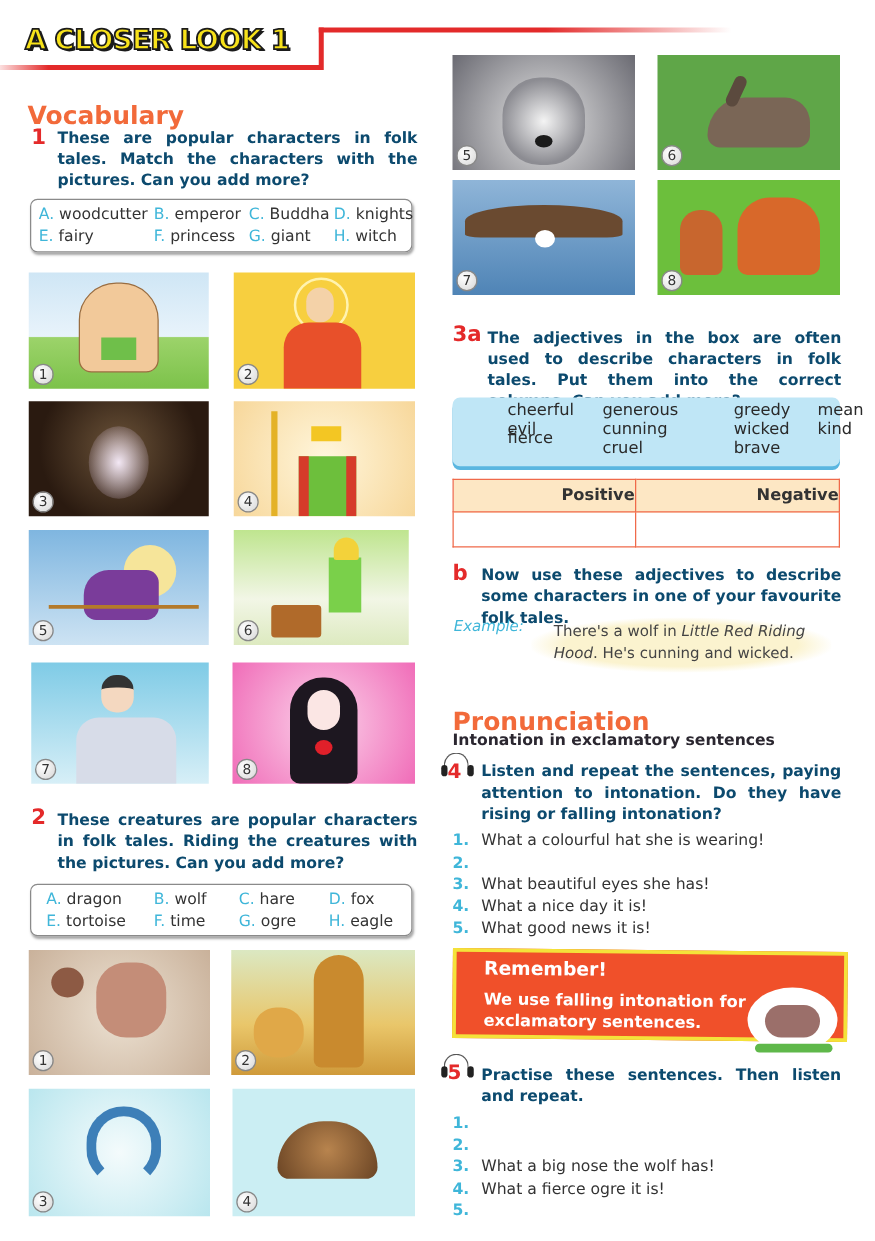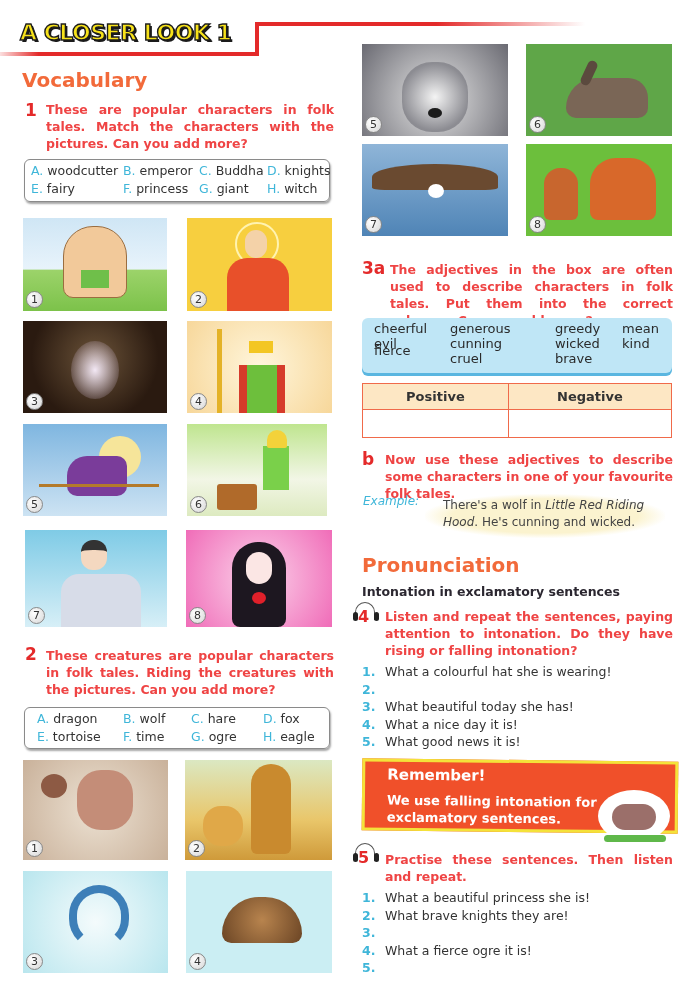--- a/index.html
+++ b/index.html
@@ -11,22 +11,22 @@
     position: absolute; left: 20px; top: 20px;
     font: 900 22px "DejaVu Sans", sans-serif; letter-spacing: -0.5px;
     color: #f7e21a;
     -webkit-text-stroke: 1.4px #1b1b1b;
     text-shadow: 2px 2px 0 #1b1b1b;
   }
   .hdr-line-left { position: absolute; left: 0; top: 52px; width: 258px; height: 4px; background: linear-gradient(90deg, rgba(230,40,40,0.15), #e32a2a 15%); }
   .hdr-line-vert { position: absolute; left: 255px; top: 22px; width: 4px; height: 34px; background: #e32a2a; }
   .hdr-line-right { position: absolute; left: 255px; top: 22px; width: 330px; height: 4px; background: linear-gradient(90deg, #e32a2a 55%, rgba(240,80,60,0)); }
 
-  .sec-title { position: absolute; font: bold 20px "DejaVu Sans", sans-serif; color: #f26a3a; }
-  .task { position: absolute; font: bold 12.5px "DejaVu Sans", sans-serif; line-height: 17px; color: #ef4444; text-align: justify; }
+  .sec-title { position: absolute; font: bold 20px "DejaVu Sans", sans-serif; color: #f26a3a; margin-top: 12px; }
+  .task { position: absolute; font: bold 12.5px "DejaVu Sans", sans-serif; line-height: 17px; color: #0c4a6e; text-align: justify; }
   .task-num { position: absolute; font: 900 17px "DejaVu Sans", sans-serif; color: #e42a2a; }
 
   .wordbox {
     position: absolute; border: 1.5px solid #8a8a8a; border-radius: 6px;
     box-shadow: 1px 2px 2px rgba(0,0,0,0.35);
     font: 12.5px "DejaVu Sans", sans-serif; color: #333;
     display: grid; row-gap: 1px; padding: 3px 6px;
   }
   .wordbox .lt { color: #3fb6d9; }
 
@@ -37,23 +37,23 @@
     border: 1px solid #888; font: 11px "DejaVu Sans", sans-serif; color: #333;
     display: flex; align-items: center; justify-content: center;
   }
   .pic .fig { position: absolute; }
 
   .adjbox {
     position: absolute; left: 362px; top: 318px; width: 310px; height: 55px;
     background: #bfe6f6; border-radius: 6px; box-shadow: 0 3px 0 #5ab6e0;
     font: 13px "DejaVu Sans", sans-serif; color: #2a2a2a;
   }
-  .adjbox span { position: absolute; }
-
-  .pn-table { position: absolute; left: 362px; top: 383px; width: 310px; border-collapse: collapse; }
+  .adjbox span { position: absolute; margin-left: 32px; }
+
+  .pn-table { position: absolute; left: 362px; top: 383px; width: 310px; border-collapse: collapse; text-align: right; }
   .pn-table th { background: #fde7c4; font: bold 13px "DejaVu Sans", sans-serif; color: #333; height: 26px; border: 1.5px solid #f06a4a; }
   .pn-table td { height: 28px; border: 1.5px solid #f06a4a; }
 
   .example-label { position: absolute; left: 363px; top: 494px; font: italic 12px "DejaVu Sans", sans-serif; color: #3fb6d9; }
   .example-bubble {
     position: absolute; left: 425px; top: 494px; width: 240px; height: 44px;
     background: radial-gradient(ellipse at center, #fbf3cf 55%, rgba(251,243,207,0) 72%);
     font: 12px "DejaVu Sans", sans-serif; color: #444; line-height: 17px; padding: 3px 18px;
   }
   .sub-title { position: absolute; left: 362px; top: 584px; font: bold 12.5px "DejaVu Sans", sans-serif; color: #2b2730; }
@@ -250,21 +250,21 @@
 <div class="olist" style="left:362px;top:664px;">
   <div>
       <span class="no">1.</span>
       <span>What a colourful hat she is wearing!</span>
     </div>
   <div>
       <span class="no">2.</span>
     </div>
   <div>
       <span class="no">3.</span>
-      <span>What beautiful today she has!</span>
+      <span>What beautiful eyes she has!</span>
     </div>
   <div>
       <span class="no">4.</span>
       <span>What a nice day it is!</span>
     </div>
   <div>
       <span class="no">5.</span>
       <span>What good news it is!</span>
     </div>
 </div>
@@ -282,28 +282,27 @@
   <div class="arc"></div>
   <div class="ear" style="left:1px;"></div>
   <div class="ear" style="left:22px;"></div>
   <div class="n">5</div>
 </div>
 <div class="task" style="left:385px;top:851px;width:288px;">Practise these sentences. Then listen and repeat.</div>
 
 <div class="olist" style="left:362px;top:890px;">
   <div>
       <span class="no">1.</span>
-      <span>What a beautiful princess she is!</span>
     </div>
   <div>
       <span class="no">2.</span>
-      <span>What brave knights they are!</span>
     </div>
   <div>
       <span class="no">3.</span>
+      <span>What a big nose the wolf has!</span>
     </div>
   <div>
       <span class="no">4.</span>
       <span>What a fierce ogre it is!</span>
     </div>
   <div>
       <span class="no">5.</span>
     </div>
 </div>
 

